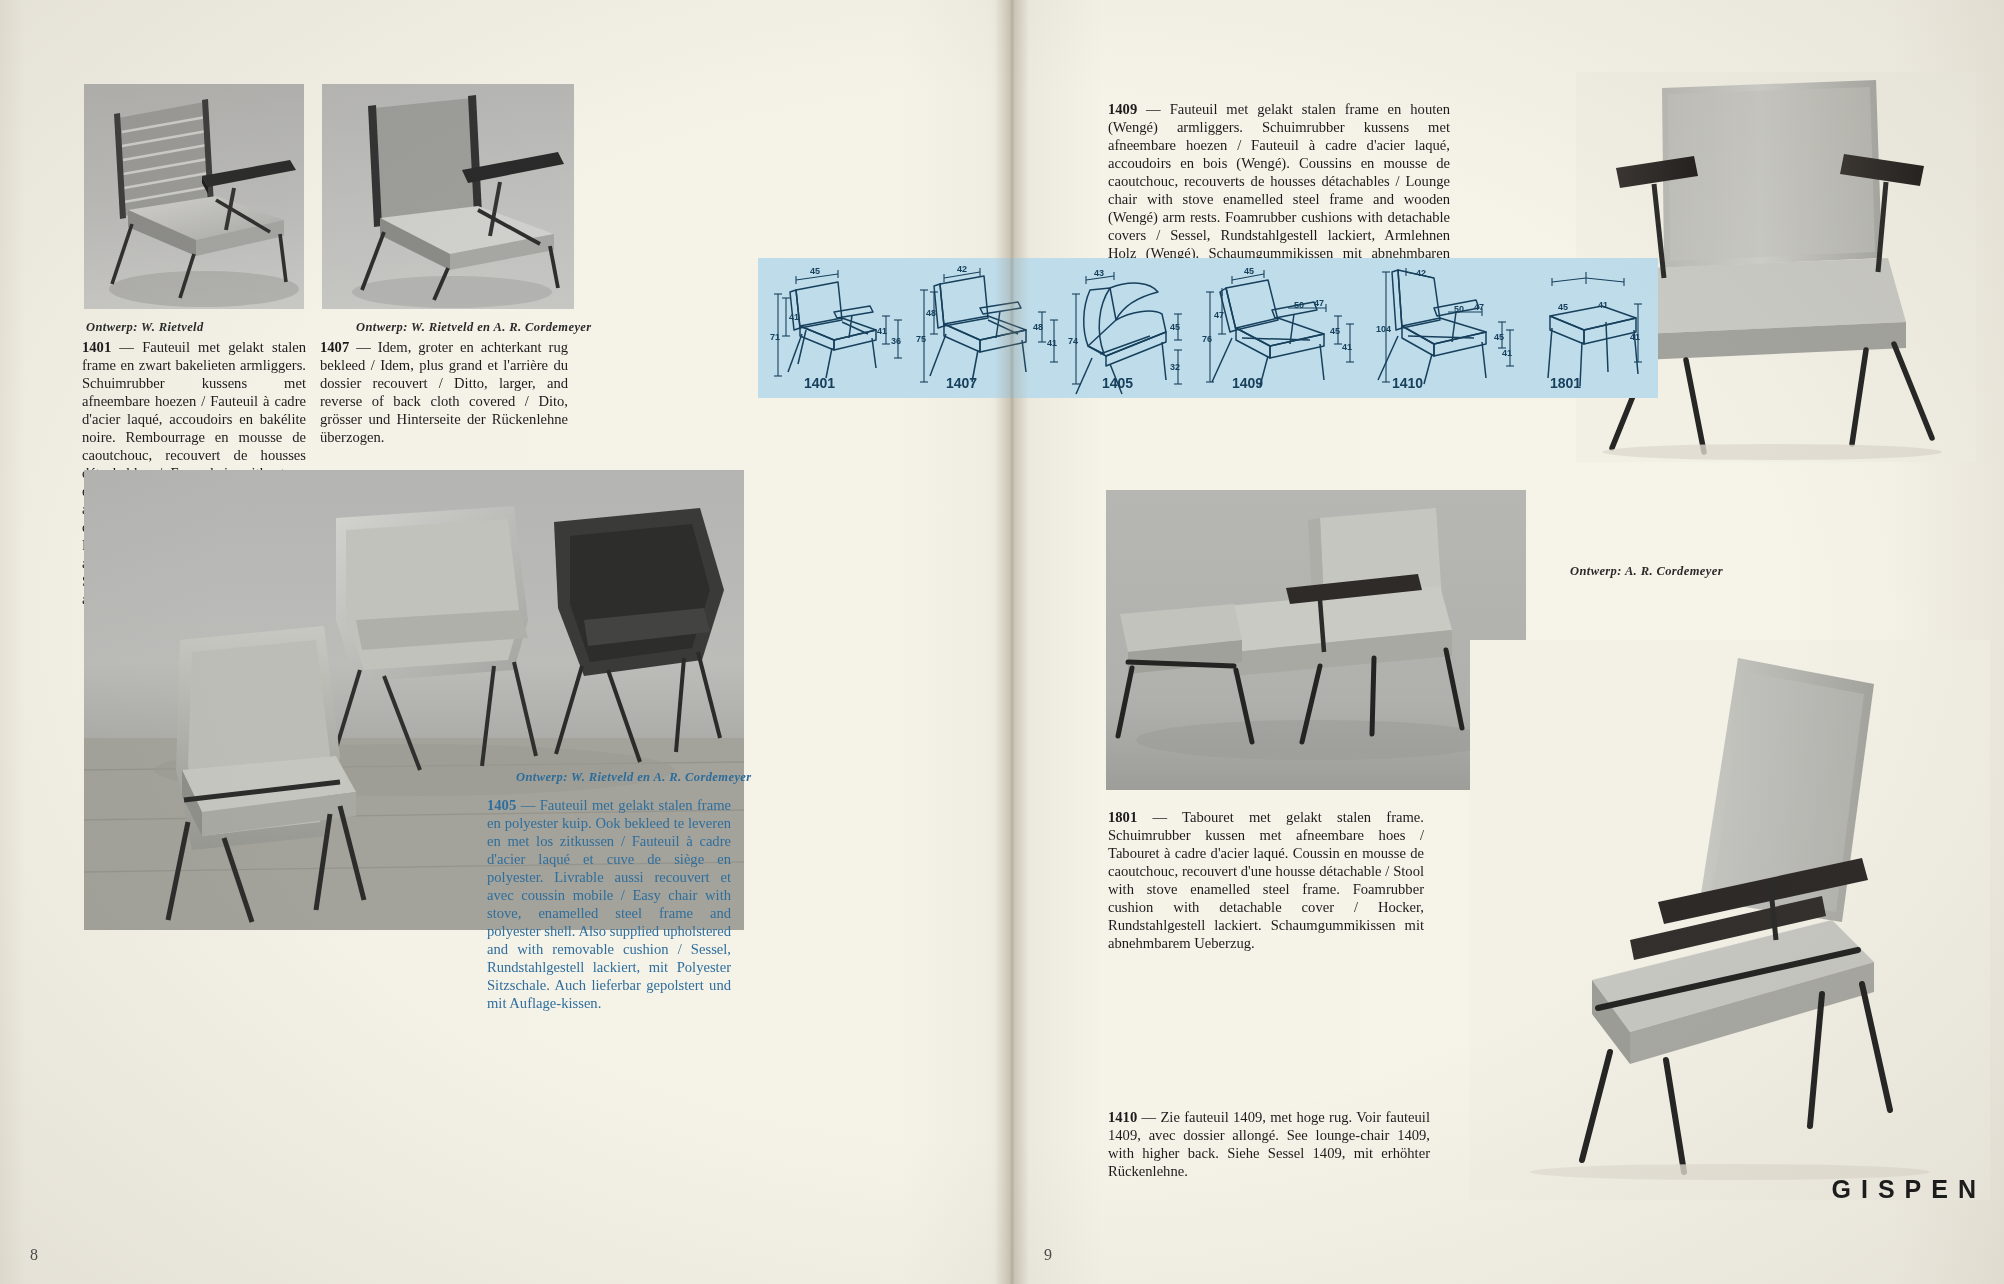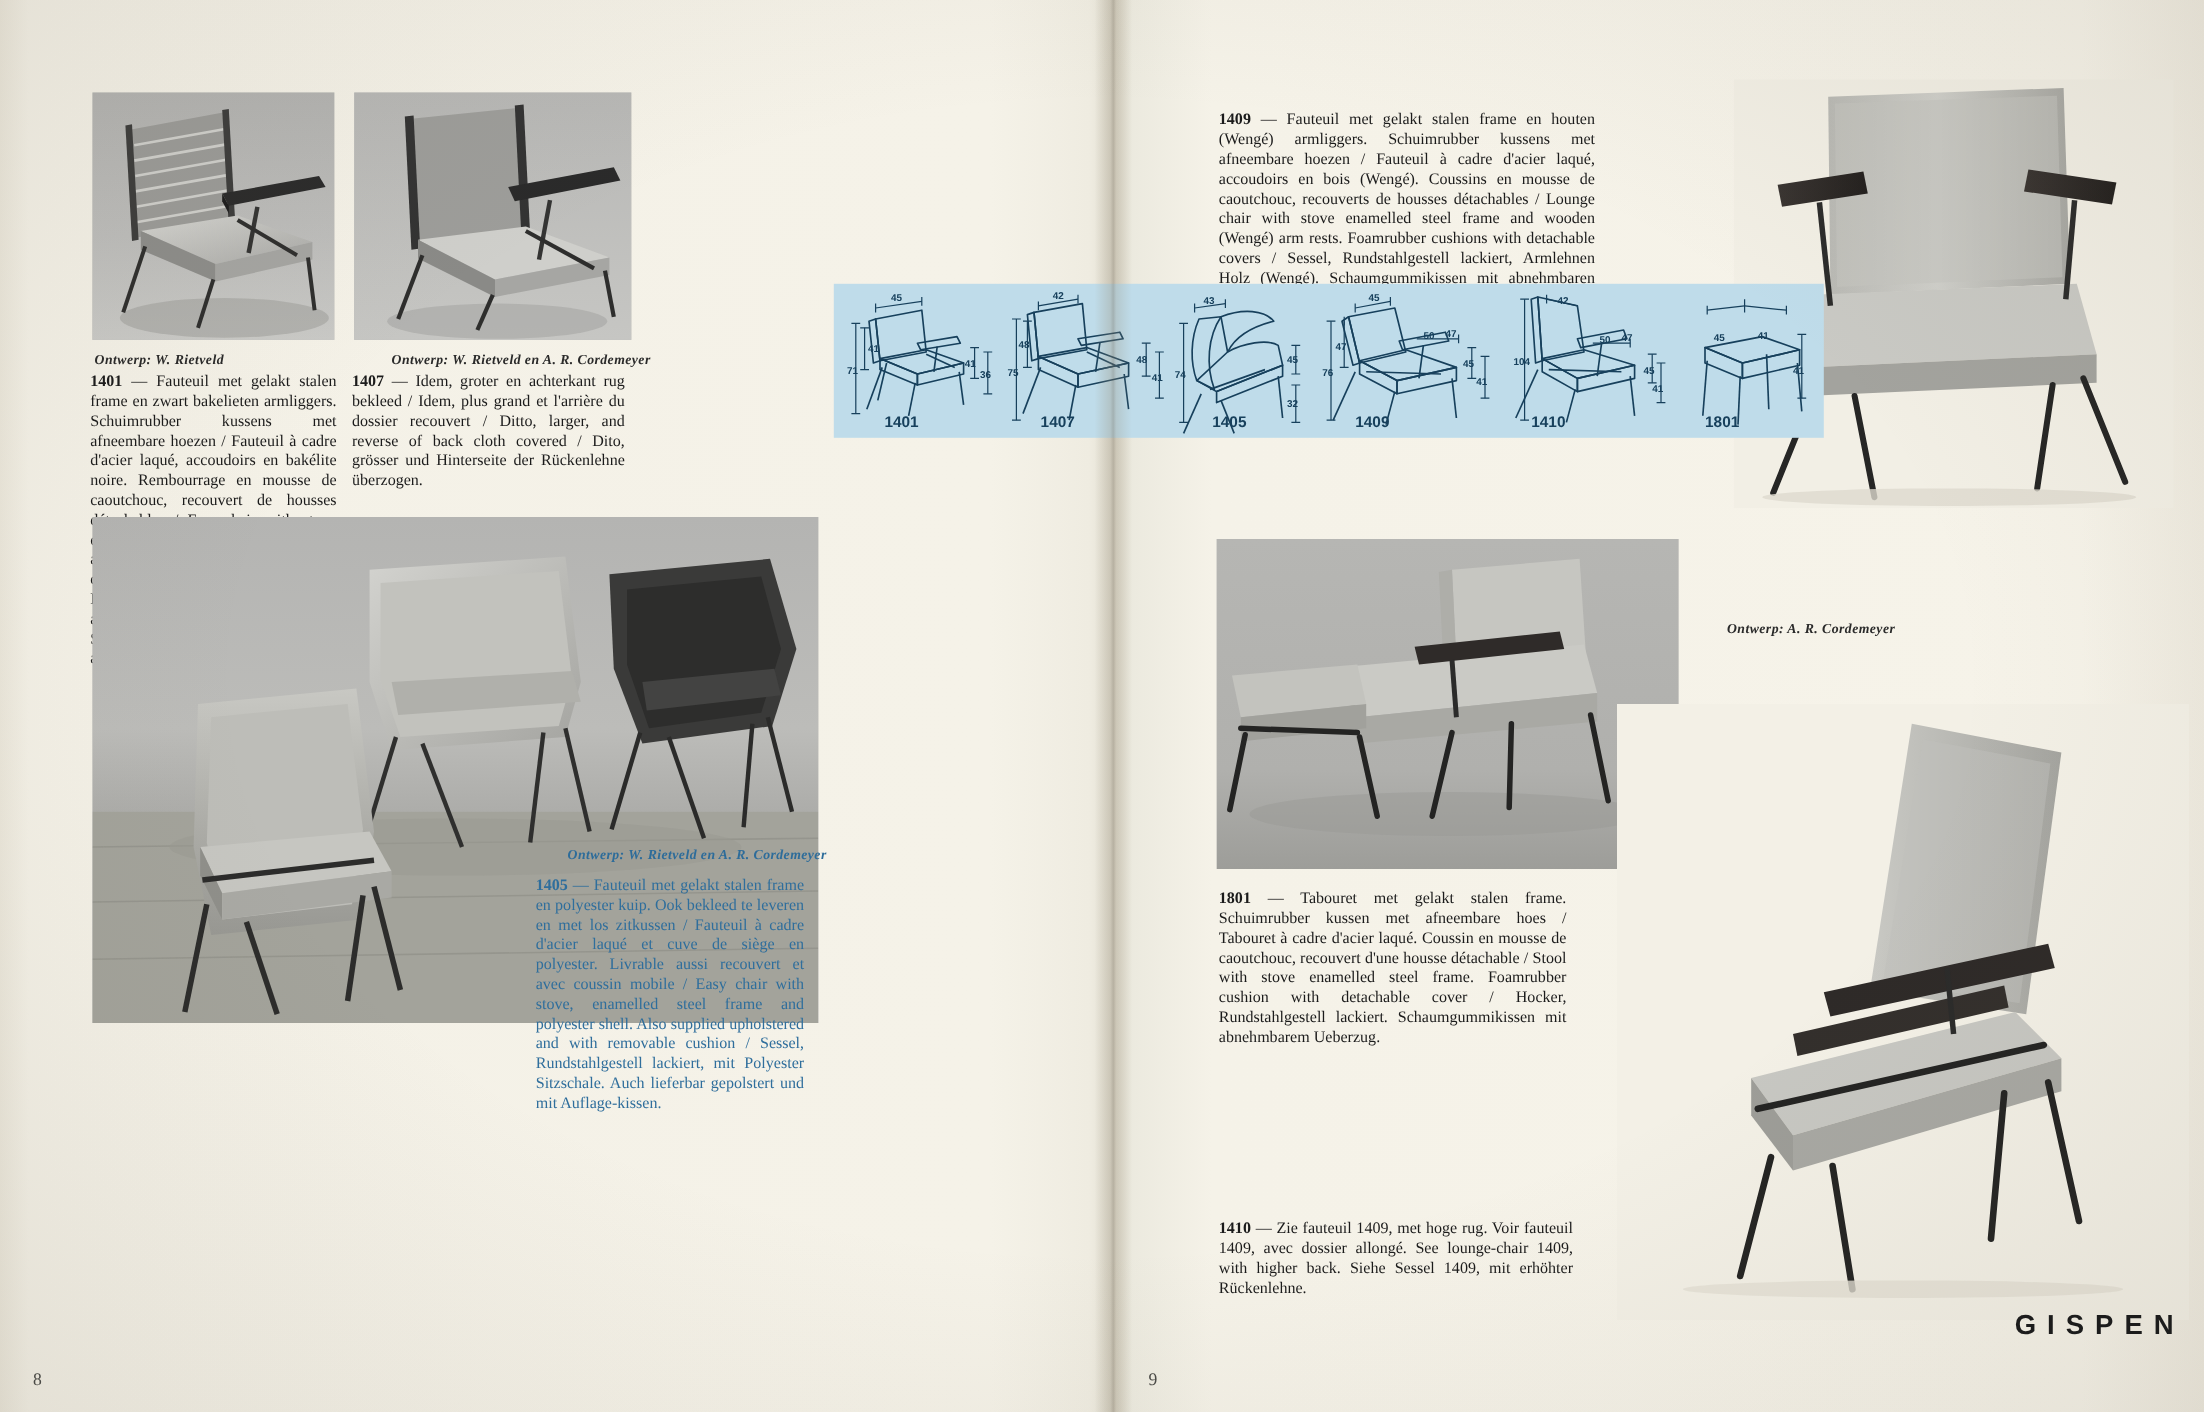--- a/index.html
+++ b/index.html
@@ -28,21 +28,21 @@
        font-size:12.5px;letter-spacing:.4px;font-family:"Liberation Serif",serif;}
   .cap-blue{color:#2d6c9a;}
 
   .txt{position:absolute;color:#1b1b1b;font-size:14.6px;line-height:1.235;
        text-align:justify;font-family:"Liberation Serif",serif;}
   .txt b{font-weight:700;}
   .txt-blue{color:#2f6e9c;}
   .txt-blue b{color:#2f6e9c;}
 
   .folio{position:absolute;bottom:20px;font-size:16px;color:#4a4a46;font-family:"Liberation Serif",serif;}
-  .brand{position:absolute;right:18px;bottom:64px;font-size:25px;letter-spacing:10px;
+  .brand{position:absolute;right:18px;bottom:80px;font-size:25px;letter-spacing:10px;
          font-weight:700;color:#1c1c1c;font-family:"Liberation Sans",sans-serif;}
 
   
   .blueprint{position:absolute;background:#bfdcea;}
   .bp-inner{position:relative;width:100%;height:100%;}
   .bp-svg{display:block;width:100%;height:100%;}
 
   
   .ph-svg{display:block;width:100%;height:100%;}
 </style>

